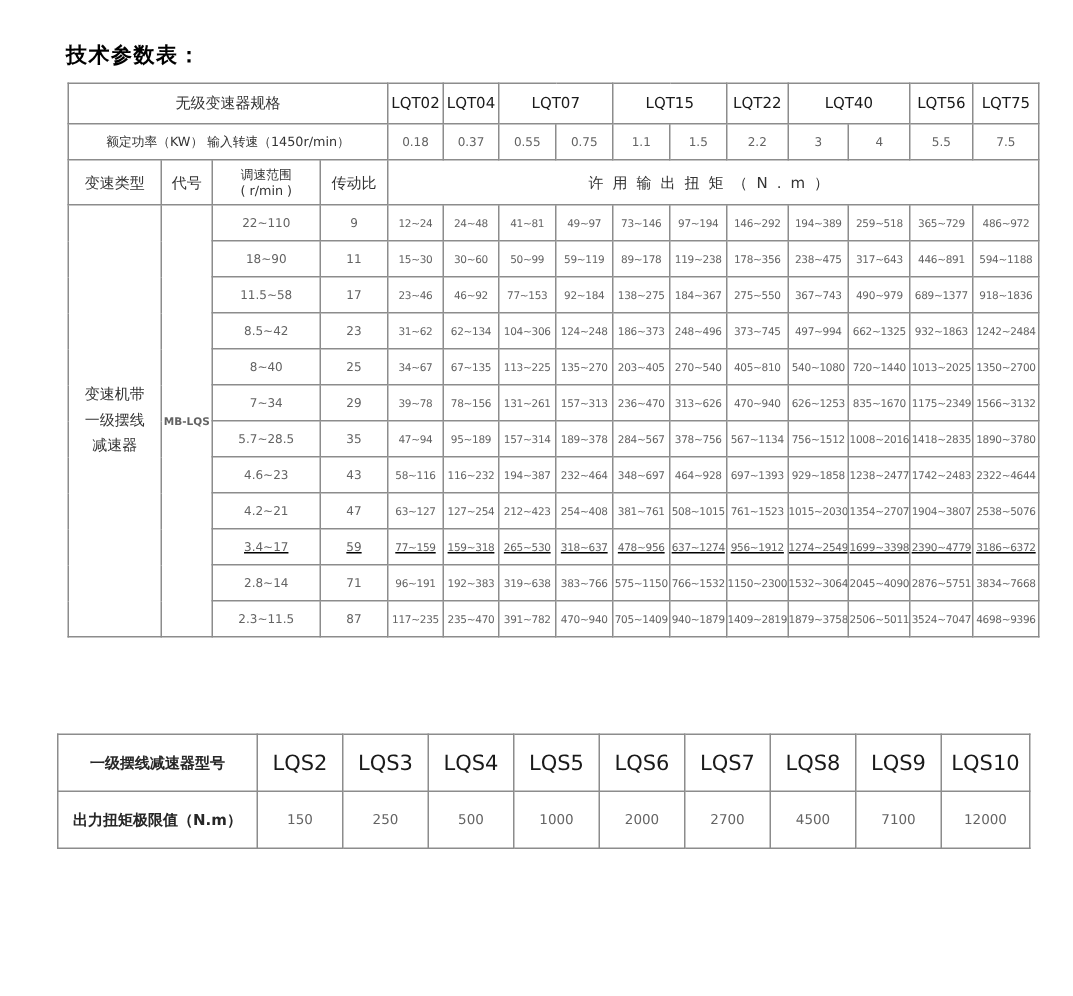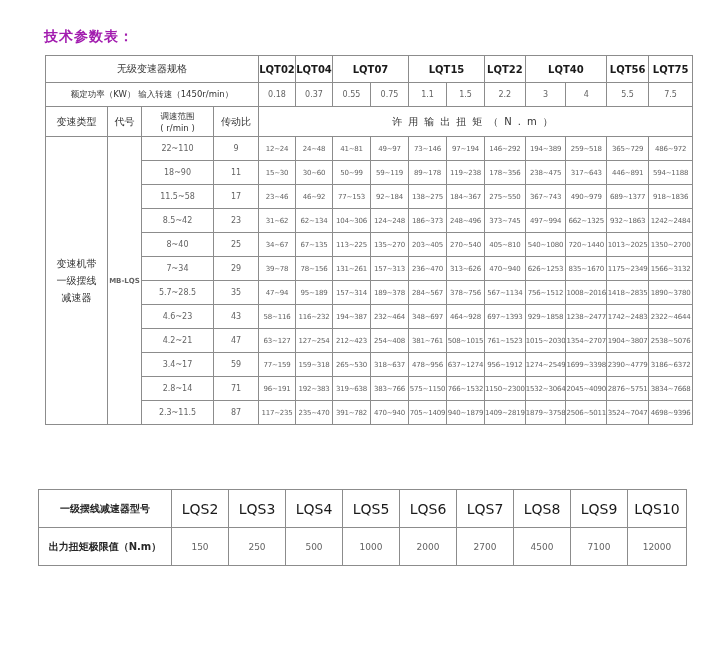--- a/index.html
+++ b/index.html
@@ -1,31 +1,31 @@
 <!DOCTYPE html>
 <html lang="zh"><head>
 <meta charset="utf-8">
 <style>
   * { box-sizing: border-box; }
   html,body { margin:0; padding:0; background:#ffffff; }
   body { width:715px; height:664px; font-family:"DejaVu Sans", sans-serif; }
   .page { position:relative; width:715px; height:664px; background:#ffffff; overflow:hidden; }
 
-  .title1 { position:absolute; left:44px; top:28px; margin:0; font-size:14px; font-weight:bold; color:#a21caf; letter-spacing:1px; }
+  .title1 { position:absolute; left:44px; top:28px; margin:0; font-size:14px; font-weight:bold; color:#000000; letter-spacing:1px; }
   .title2 { position:absolute; left:37px; top:449px; margin:0; font-size:15px; font-weight:bold; color:#1a1a1a; letter-spacing:0.5px; }
 
   table { border-collapse:collapse; table-layout:fixed; background:#ffffff; }
   td { border:1px solid #8c8c8c; text-align:center; vertical-align:middle; padding:0; overflow:hidden; white-space:nowrap; }
 
   #t1 { position:absolute; left:45px; top:55px; }
   #t2 { position:absolute; left:38px; top:489px; }
 
   .hcn   { font-size:10px; color:#333; }
   .hsm   { font-size:8.5px; color:#333; }
-  .hmodel{ font-size:10px; font-weight:bold; color:#1a1a1a;text-align:center; }
+  .hmodel{ font-size:10px; font-weight:normal; color:#1a1a1a;text-align:center; }
   .hval  { font-size:8px; color:#636363; }
   .htorq { font-size:10px; color:#333; letter-spacing:6px; }
   .typecell { font-size:10px; color:#333; line-height:1.7; white-space:normal; }
   .codecell { font-size:7px; color:#636363;font-weight:bold; }
   .rangecell, .ratiocell { font-size:8px; color:#636363; }
   .dval  { font-size:7px; color:#636363; letter-spacing:-0.2px; }
   .rlabel{ font-size:10px; font-weight:bold; color:#262626; }
   .mcell { font-size:14px; font-weight:normal; color:#1a1a1a; }
   .vcell { font-size:9px; color:#636363; }
 </style>
@@ -215,21 +215,21 @@
           <td class="dval">212~423</td>
           <td class="dval">254~408</td>
           <td class="dval">381~761</td>
           <td class="dval">508~1015</td>
           <td class="dval">761~1523</td>
           <td class="dval">1015~2030</td>
           <td class="dval">1354~2707</td>
           <td class="dval">1904~3807</td>
           <td class="dval">2538~5076</td>
         </tr>
-        <tr style="height: 24px;">
+        <tr style="height: 24px; text-decoration: underline;">
           <td class="rangecell">3.4~17</td>
           <td class="ratiocell">59</td>
           <td class="dval">77~159</td>
           <td class="dval">159~318</td>
           <td class="dval">265~530</td>
           <td class="dval">318~637</td>
           <td class="dval">478~956</td>
           <td class="dval">637~1274</td>
           <td class="dval">956~1912</td>
           <td class="dval">1274~2549</td>

